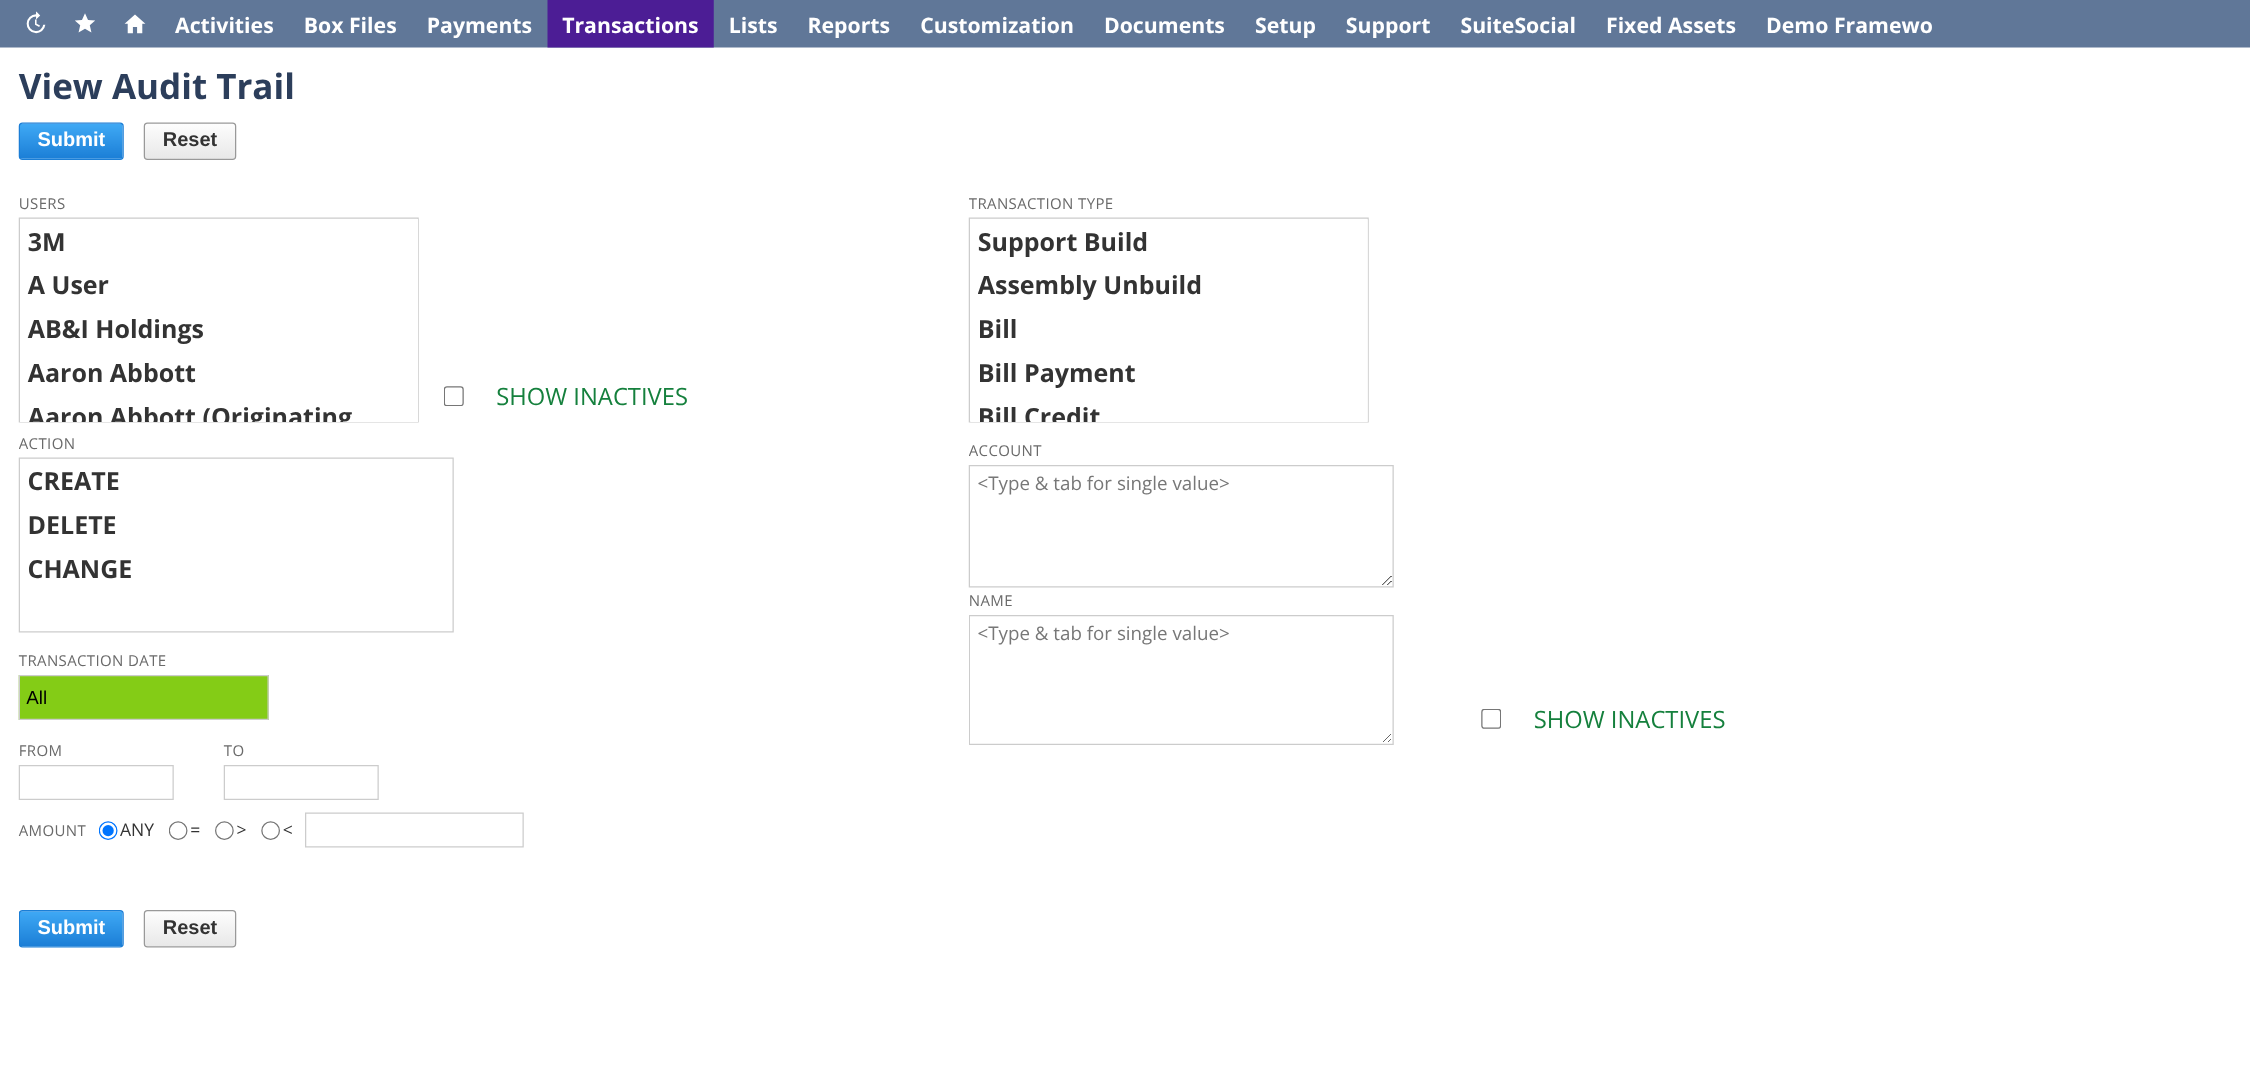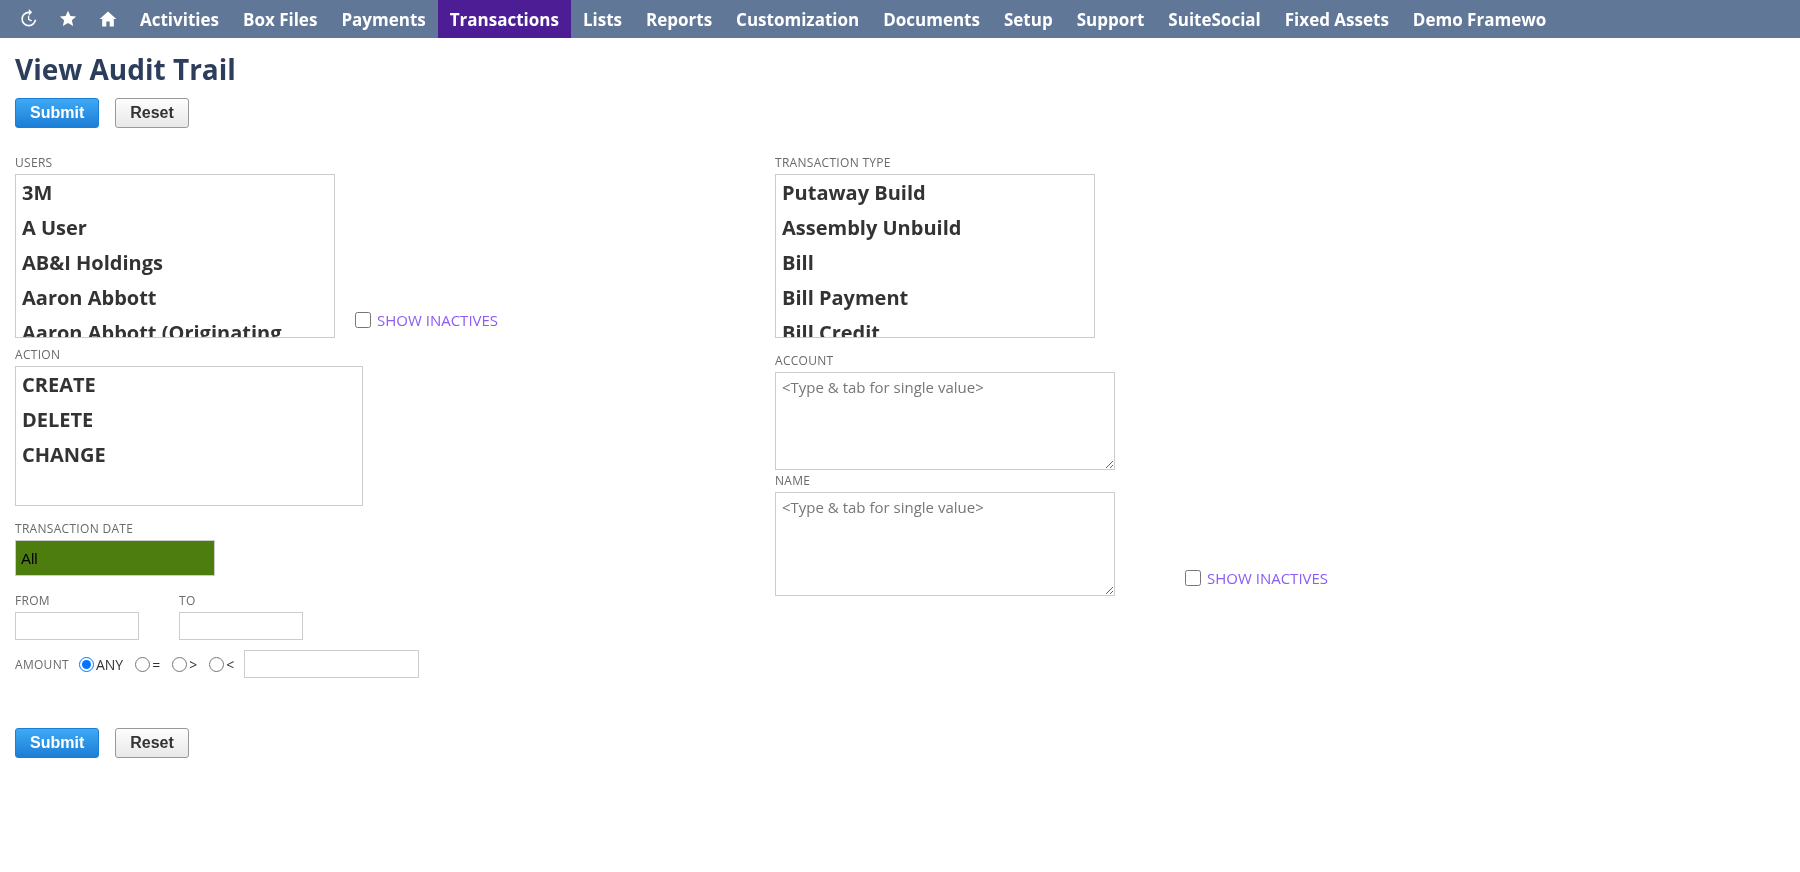--- a/index.html
+++ b/index.html
@@ -95,36 +95,36 @@
     font-weight: bold;
   }
   .inline-check {
     display: inline-flex;
     align-items: center;
     margin-left: 20px;
     vertical-align: bottom;
     margin-bottom: 8px;
   }
   .inline-check input { width: 16px; height: 16px; margin-right: 6px; }
-  .inline-check span { font-size: 15px; color: #8b5cf6; }
+  .inline-check span { font-size: 19px; color: #15803d; margin-left: 20px; }
   .users-row { display: flex; align-items: flex-end; }
   .text-input {
     border: 1px solid #ccc;
     padding: 3px 5px;
     font-size: 15px;
     height: 28px;
     background: #fff;
   }
   .select-input {
     border: 1px solid #ccc;
     padding: 17px 5px;
     font-size: 15px;
     width: 200px;
     height: 28px;
-    background: #4d7c0f;
+    background: #84cc16;
   }
   .date-row { display: flex; gap: 40px; }
   .date-col { display: flex; flex-direction: column; }
   .date-col .text-input { width: 124px; }
   .amount-row { display: flex; align-items: center; gap: 10px; margin-top: 10px; }
   .radio-group { display: inline-flex; align-items: center; gap: 12px; }
   .radio-opt { display: inline-flex; align-items: center; gap: 2px; font-size: 14px; }
   .radio-opt input { width: 15px; height: 15px; }
   .amount-input { width: 175px; height: 28px; border: 1px solid #ccc; }
   .multi-text {
@@ -252,21 +252,21 @@
       </div>
       <input class="amount-input" value="" style="">
     </div>
 
   </div>
 
   <div class="col-right">
 
     <div class="field-label">TRANSACTION TYPE</div>
     <div class="listbox" id="txntype-list" style="height:164px;">
-        <div class="opt">Putaway Build</div>
+        <div class="opt">Support Build</div>
         <div class="opt">Assembly Unbuild</div>
         <div class="opt">Bill</div>
         <div class="opt">Bill Payment</div>
         <div class="opt">Bill Credit</div>
         <div class="opt">Bin Putaway Worksheet</div>
       </div>
 
     <div class="field-label" style="margin-top:14px;">ACCOUNT</div>
     <div class="multi-text">&lt;Type &amp; tab for single value&gt;</div>
 

